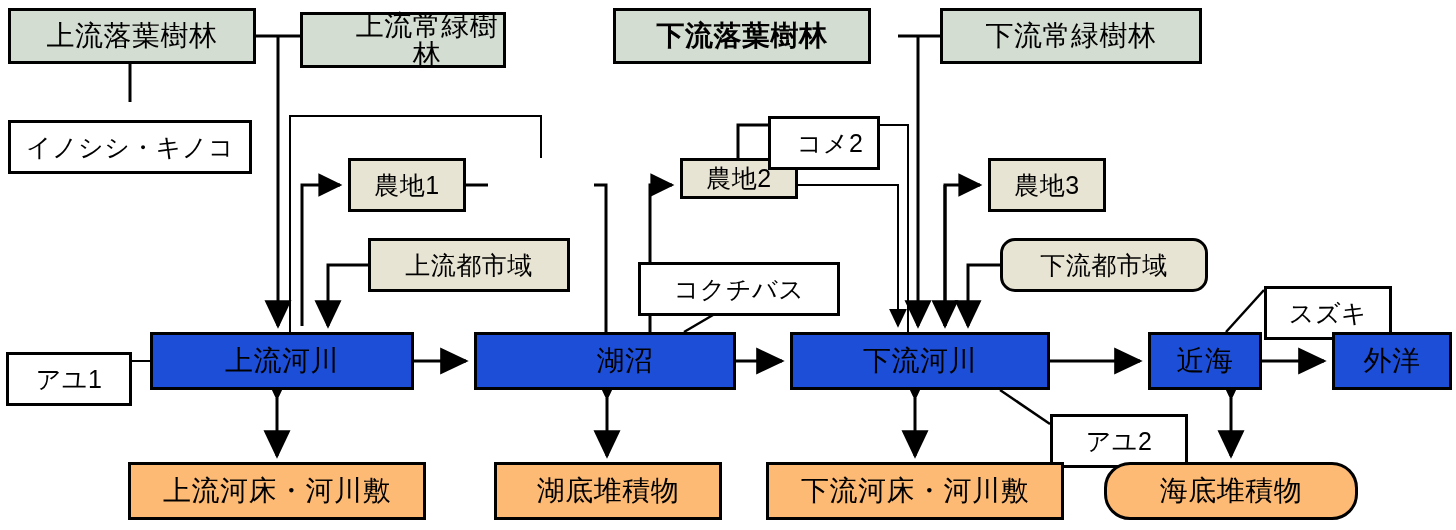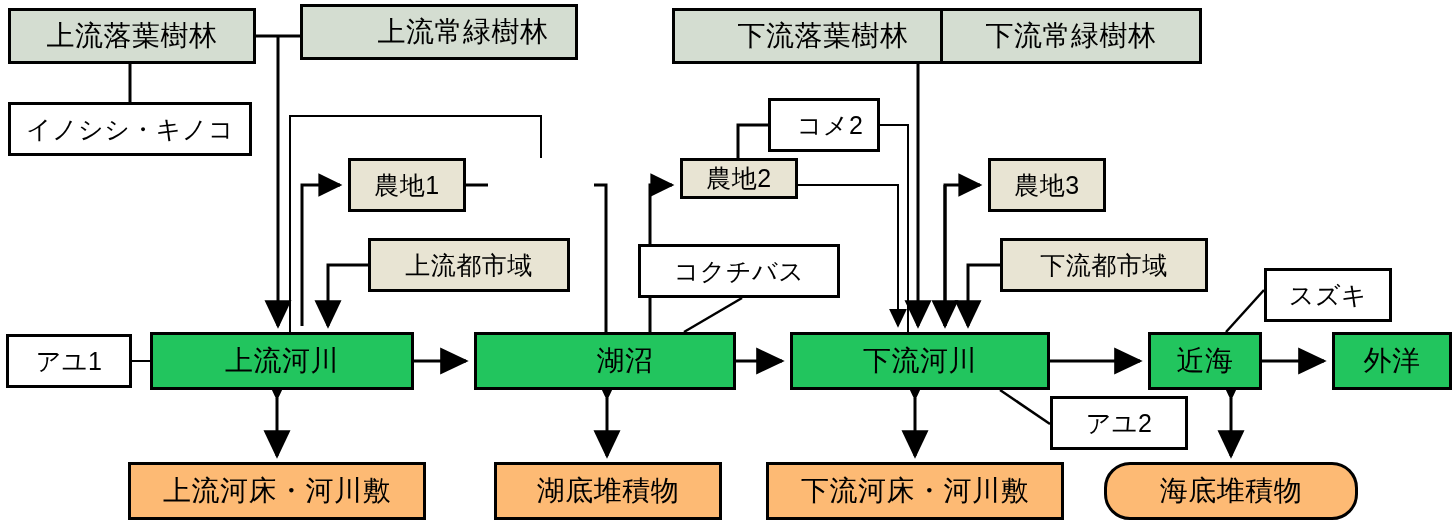--- a/index.html
+++ b/index.html
@@ -5,23 +5,23 @@
   html,body{margin:0;padding:0;background:#ffffff;}
   body{font-family:"Liberation Sans","DejaVu Sans",sans-serif;}
   #stage{position:relative;width:1456px;height:530px;background:#fff;overflow:hidden;}
   #wires{position:absolute;left:0;top:0;width:1456px;height:530px;}
   .node{position:absolute;box-sizing:border-box;border:3px solid #000;
         display:flex;align-items:center;justify-content:center;
         text-align:center;line-height:1.05;color:#000;background:#fff;
         font-weight:400;letter-spacing:0.5px;}
   .green{background:#d4ddd1;}
   .beige{background:#e8e4d3;}
-  .blue{background:#22c55e;}
+  .blue{background:#1d4ed8;}
   .orange{background:#fdba74;}
-  .white{background:#ffffff;}
+  .white{background:#ffffff;margin-top:18px;}
   .fs-big{font-size:28px;}
   .fs-mid{font-size:25px;}
 </style>
 </head>
 <body>
 
 <div id="stage">
 
   <svg id="wires" viewBox="0 0 1456 530" xmlns="http://www.w3.org/2000/svg">
     <defs>
@@ -83,33 +83,33 @@
       <path d="M1262,361 L1324,361" marker-end="url(#ahs)"></path>
 
       <path d="M277,398 L277,456" marker-end="url(#ahs)" marker-start="url(#ahs)"></path>
       <path d="M607,398 L607,456" marker-end="url(#ahs)" marker-start="url(#ahs)"></path>
       <path d="M915,398 L915,456" marker-end="url(#ahs)" marker-start="url(#ahs)"></path>
       <path d="M1231,398 L1231,456" marker-end="url(#ahs)" marker-start="url(#ahs)"></path>
     </g>
   </svg>
 
   <div class="node green  fs-big" style="left:8px;top:8px;width:248px;height:56px;">上流落葉樹林</div>
-  <div class="node green  fs-big" style="left:300px;top:4px;width:278px;height:56px;padding-left:48px;">上流常緑樹林</div>
-  <div class="node green  fs-big" style="left:672px;top:8px;width:302px;height:56px;">下流落葉樹林</div>
+  <div class="node green  fs-big" style="left:300px;top:12px;width:206px;height:56px;padding-left:48px;">上流常緑樹林</div>
+  <div class="node green  fs-big" style="left:613px;top:8px;width:258px;height:56px;font-weight:bold;">下流落葉樹林</div>
   <div class="node green  fs-big" style="left:940px;top:8px;width:262px;height:56px;">下流常緑樹林</div>
 
   <div class="node white  fs-mid" style="left:8px;top:102px;width:244px;height:54px;">イノシシ・キノコ</div>
 
   <div class="node beige  fs-mid" style="left:348px;top:158px;width:118px;height:54px;">農地1</div>
   <div class="node beige  fs-mid" style="left:680px;top:158px;width:118px;height:41px;">農地2</div>
   <div class="node white  fs-mid" style="left:768px;top:98px;width:112px;height:54px;padding-left:12px;">コメ2</div>
   <div class="node beige  fs-mid" style="left:988px;top:158px;width:118px;height:54px;">農地3</div>
 
   <div class="node beige  fs-mid" style="left:368px;top:238px;width:202px;height:54px;">上流都市域</div>
-  <div class="node beige  fs-mid" style="left:1000px;top:238px;width:208px;height:54px;">下流都市域</div>
+  <div class="node beige  fs-mid" style="left:1000px;top:238px;width:208px;height:54px;border-radius:15px;">下流都市域</div>
 
   <div class="node white  fs-mid" style="left:638px;top:244px;width:202px;height:54px;">コクチバス</div>
   <div class="node white  fs-mid" style="left:1264px;top:268px;width:128px;height:54px;">スズキ</div>
   <div class="node white  fs-mid" style="left:6px;top:334px;width:126px;height:54px;">アユ1</div>
   <div class="node white  fs-mid" style="left:1050px;top:396px;width:138px;height:54px;">アユ2</div>
 
   <div class="node blue   fs-big" style="left:150px;top:332px;width:264px;height:58px;">上流河川</div>
   <div class="node blue   fs-big" style="left:474px;top:332px;width:262px;height:58px;padding-left:40px;">湖沼</div>
   <div class="node blue   fs-big" style="left:790px;top:332px;width:260px;height:58px;">下流河川</div>
   <div class="node blue   fs-big" style="left:1148px;top:332px;width:114px;height:58px;">近海</div>

